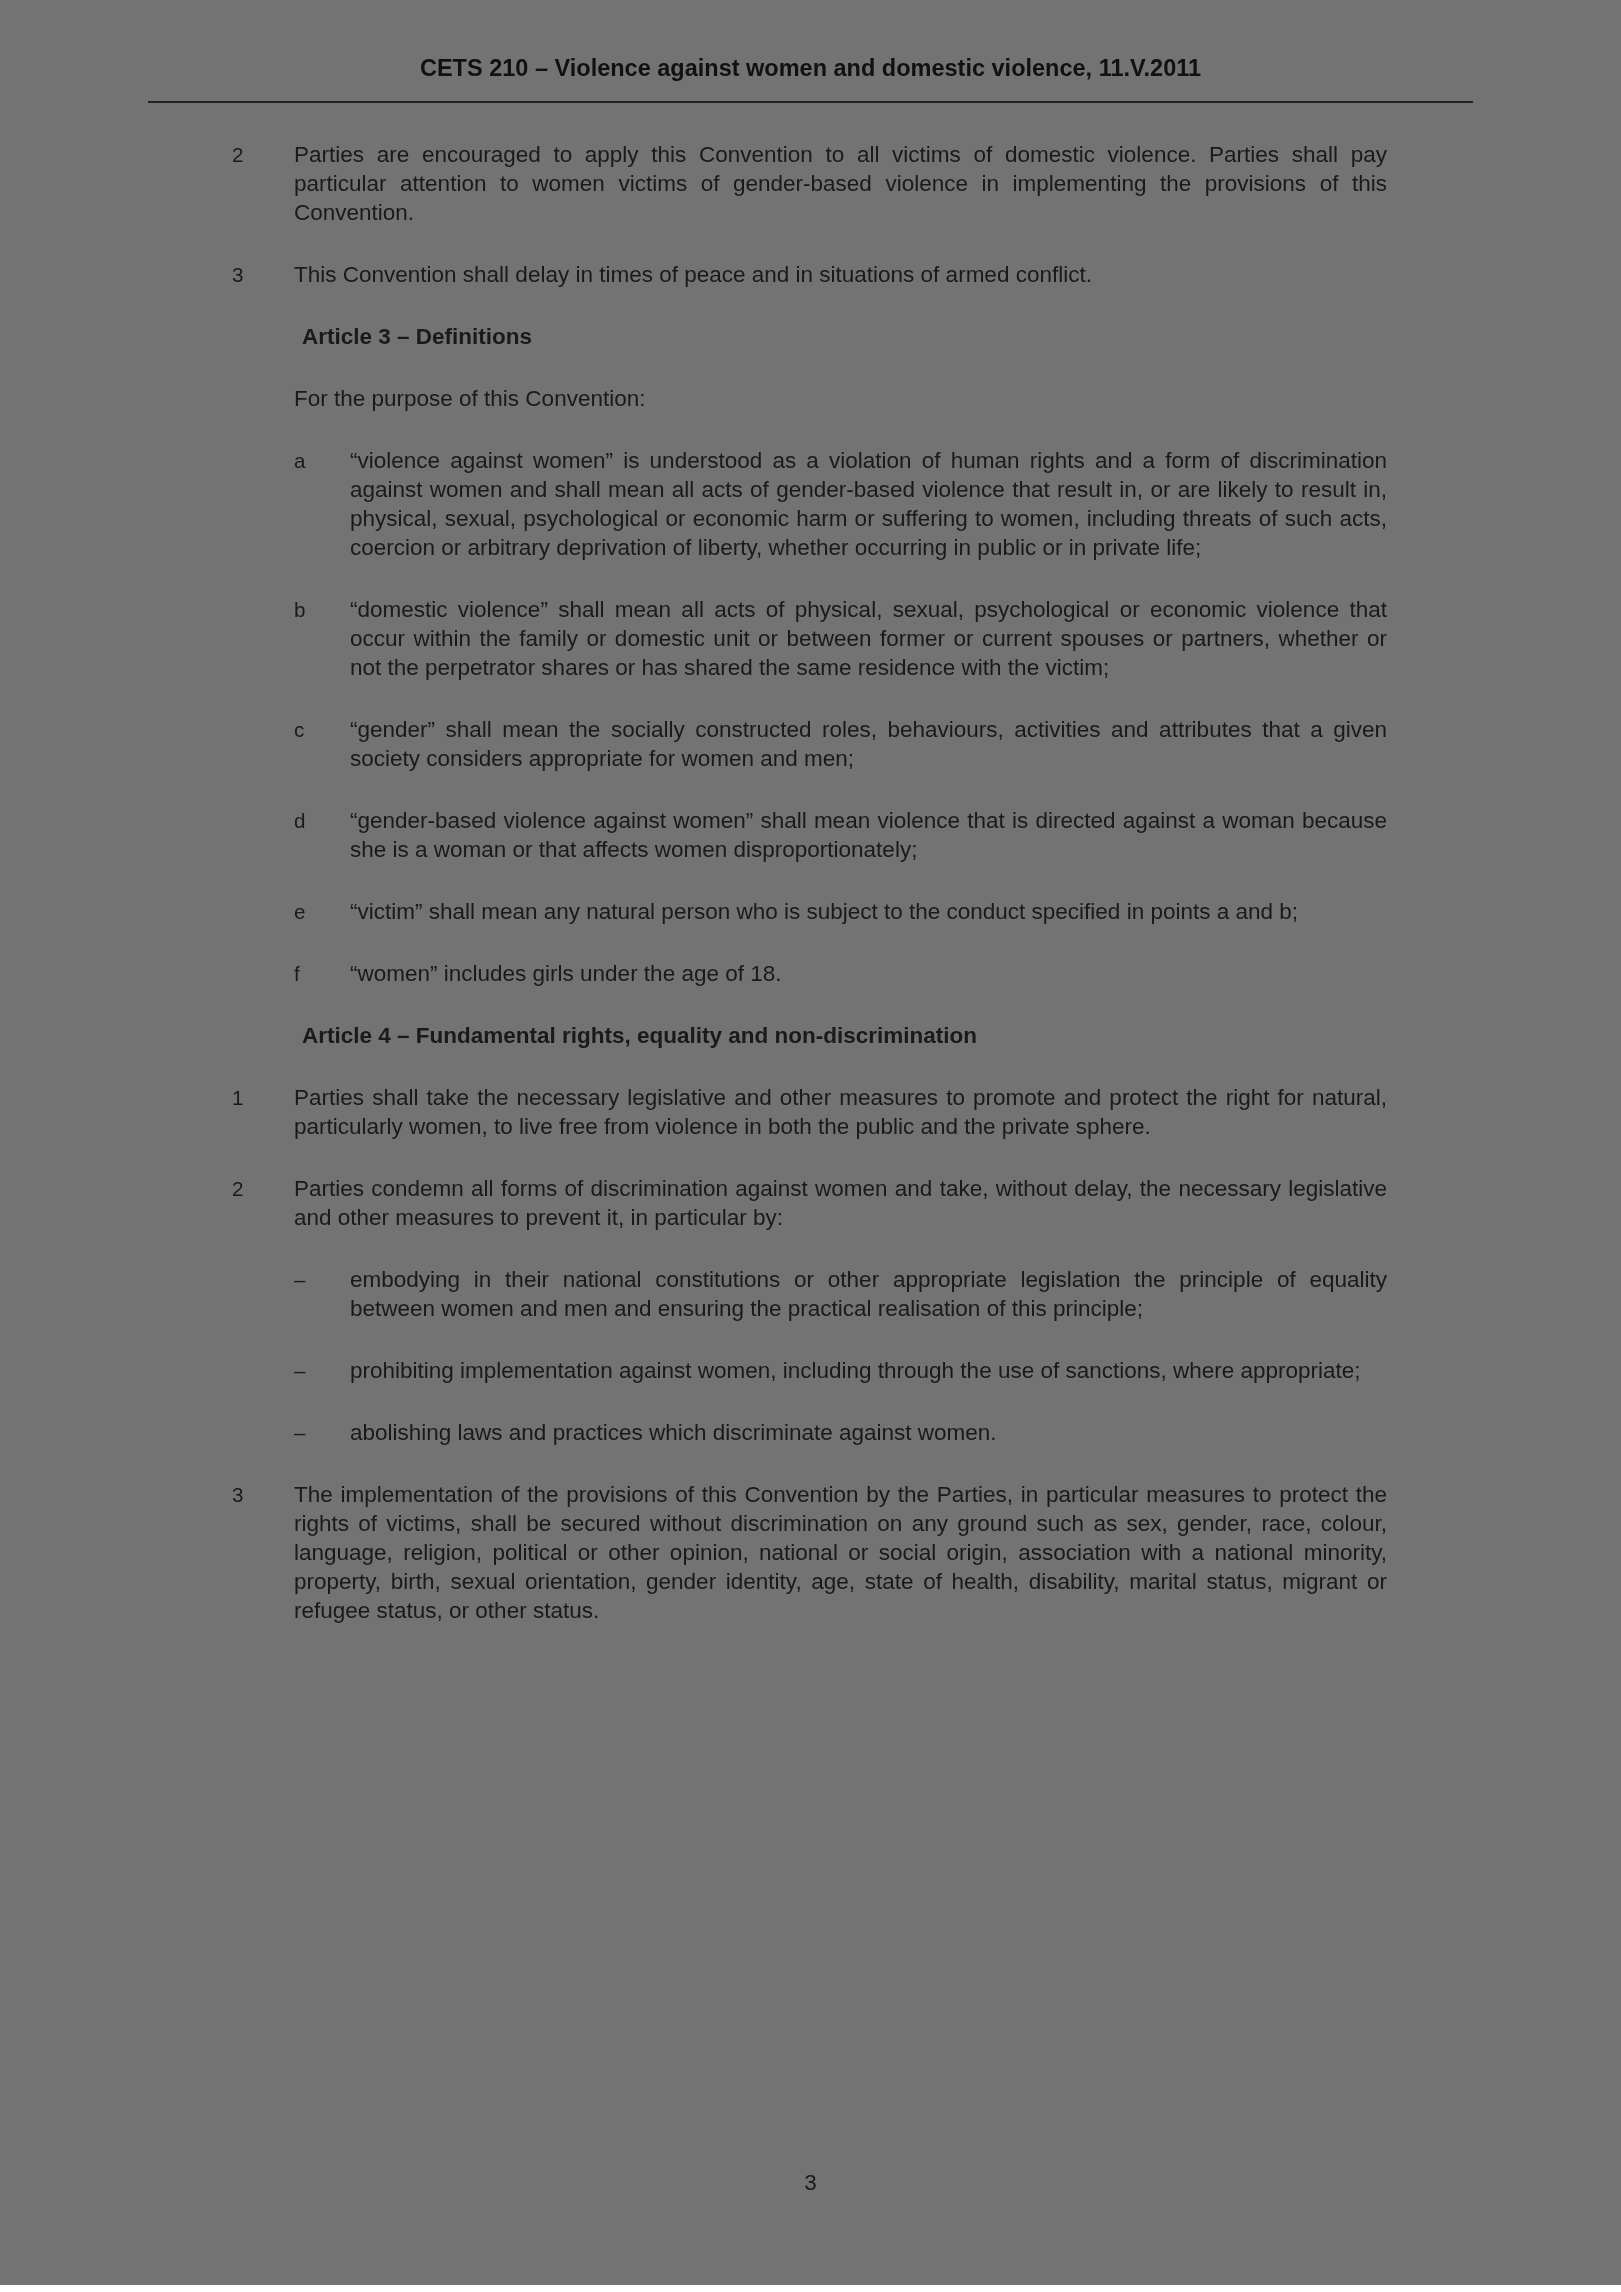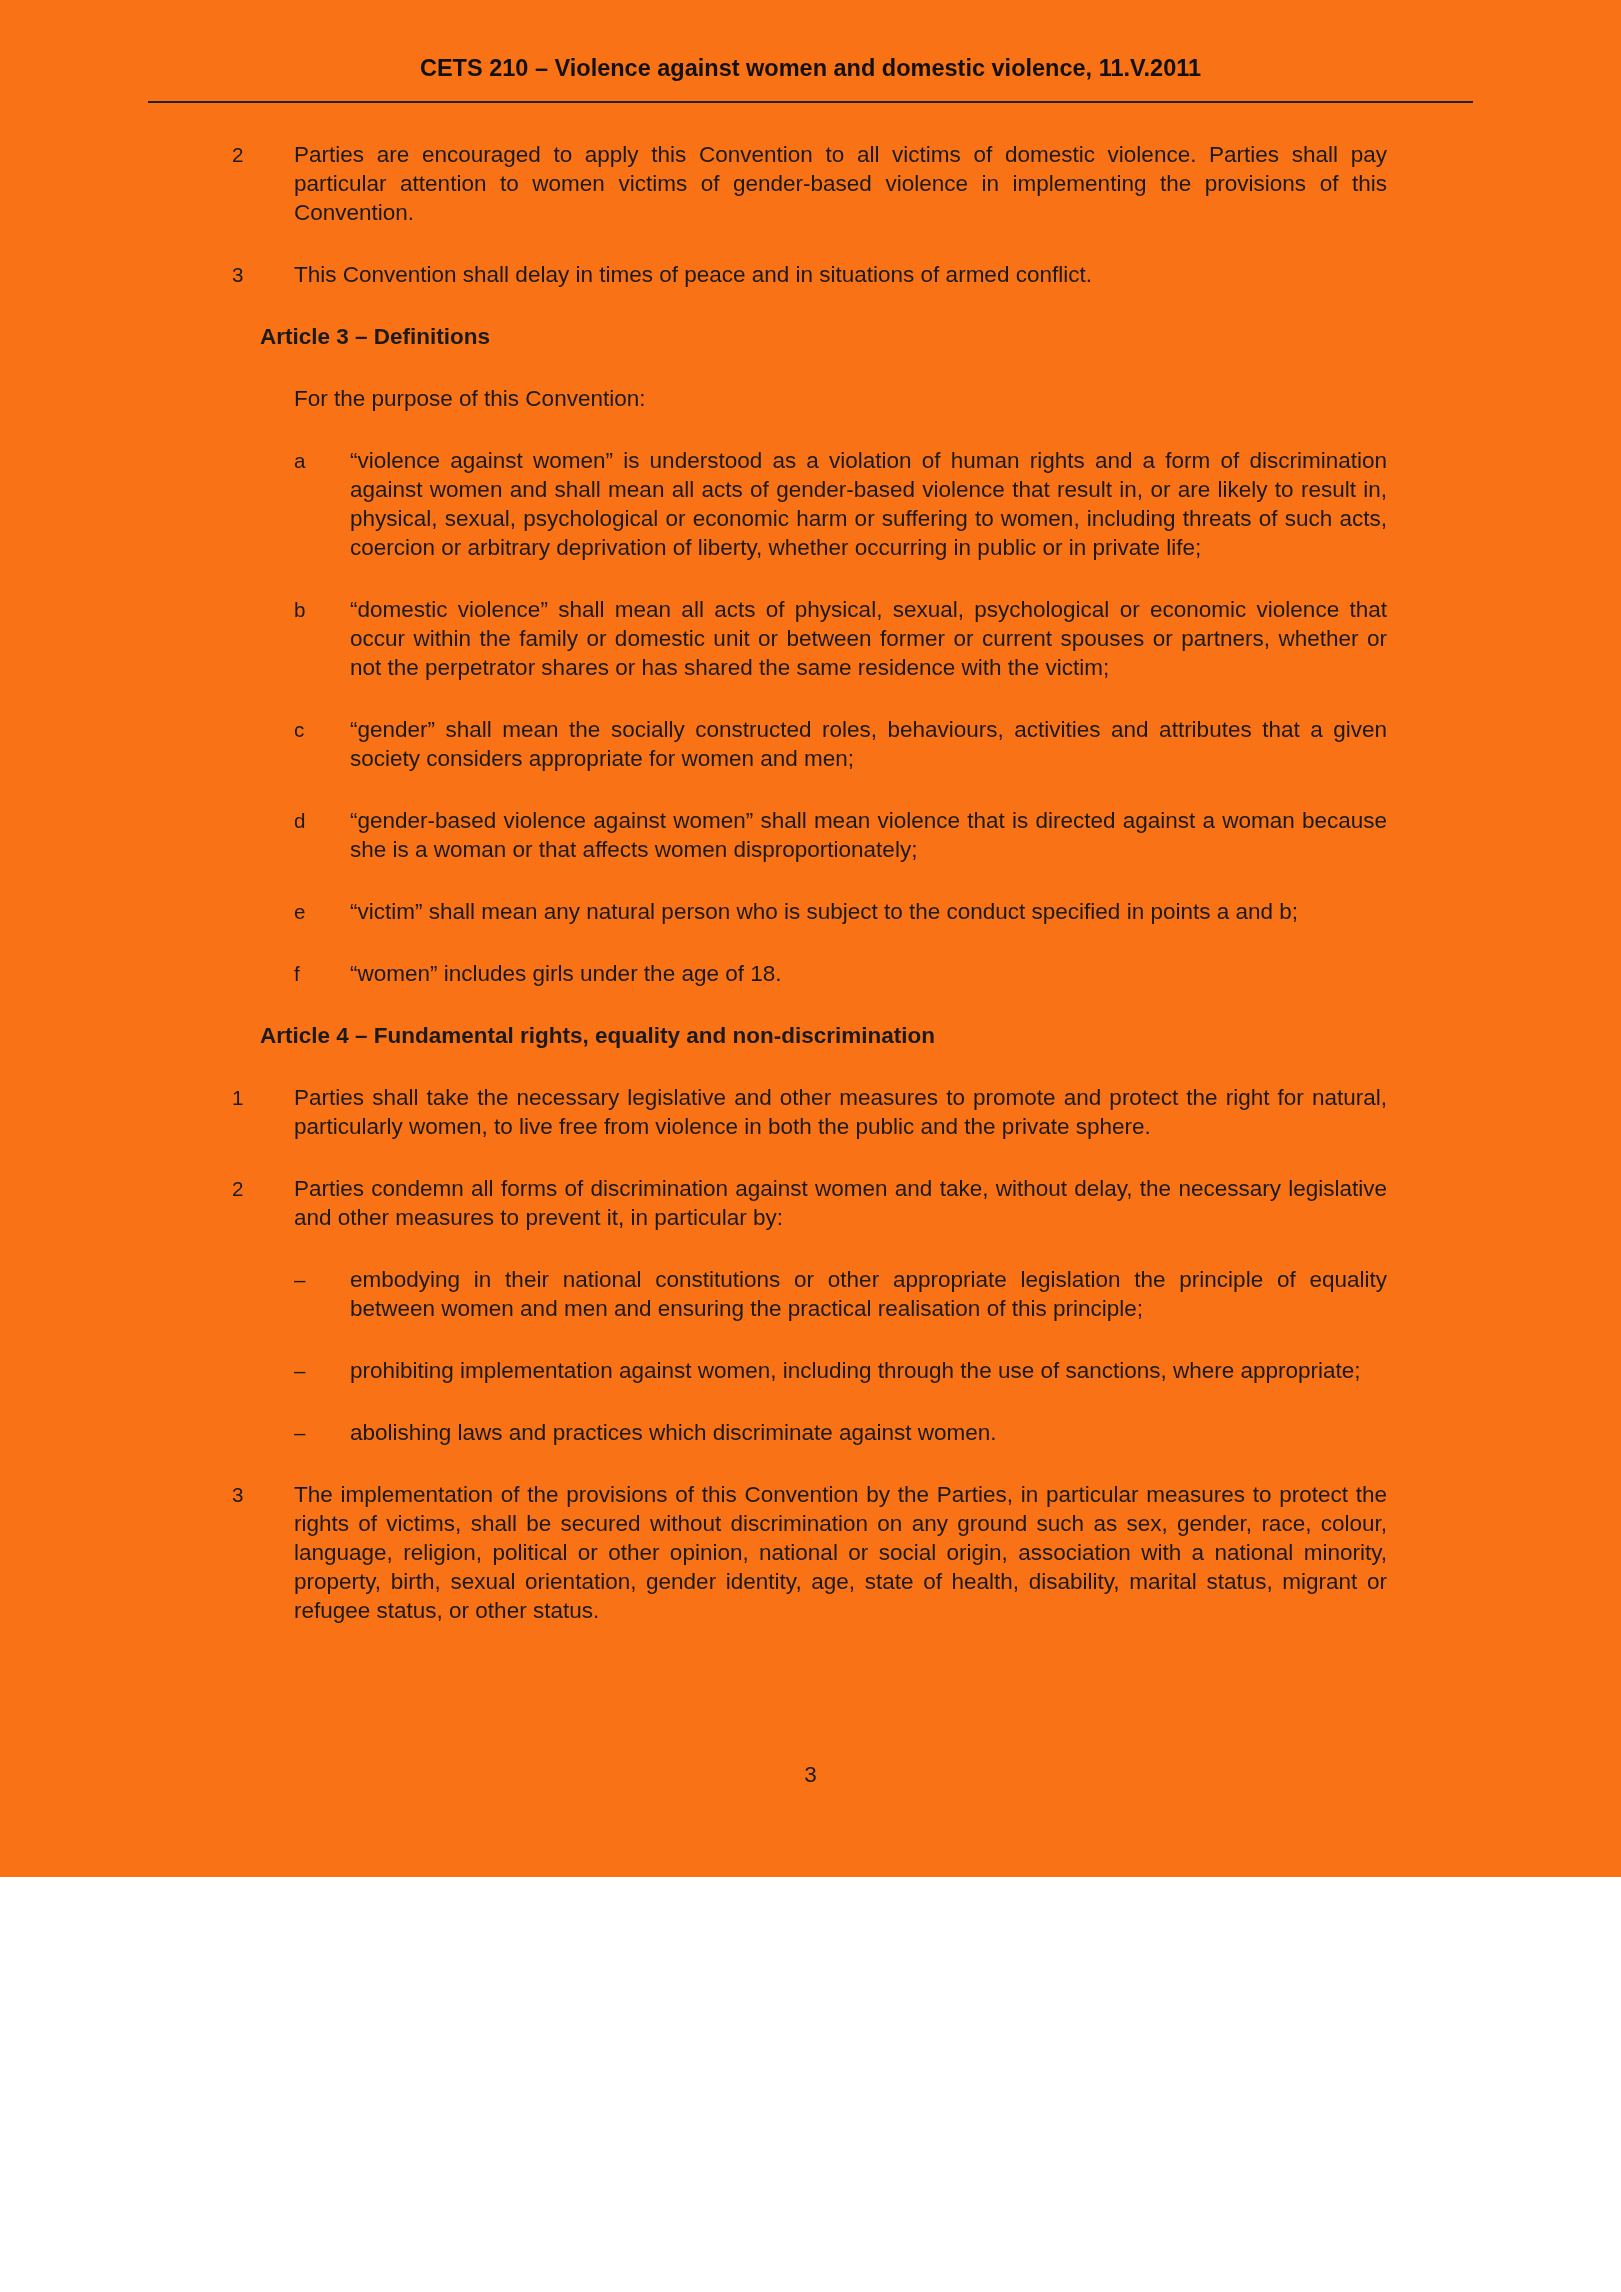--- a/index.html
+++ b/index.html
@@ -3,22 +3,22 @@
 <meta charset="utf-8">
 <style>
   html, body {
     margin: 0;
     padding: 0;
     background: #ffffff;
   }
   .page {
     position: relative;
     width: 1621px;
-    height: 1877px;
-    background: #f97316;
+    height: 2285px;
+    background: #737373;
     color: #1a1a1a;
     font-family: "Liberation Sans", sans-serif;
     font-size: 22.5px;
     line-height: 29px;
     overflow: hidden;
   }
   .doc-header {
     padding-top: 54px;
     text-align: center;
     font-weight: bold;
@@ -53,21 +53,21 @@
     margin-left: 62px;
   }
   .block.sub .marker {
     width: 56px;
   }
   .block.plain {
     margin-left: 62px;
     align-items: flex-end;
   }
   .block.heading {
-    margin-left: 28px;
+    margin-left: 70px;
     font-weight: bold;
   }
   .block.heading .text {
     text-align: left;
   }
   .page-number {
     position: absolute;
     left: 0;
     right: 0;
     bottom: 88px;

